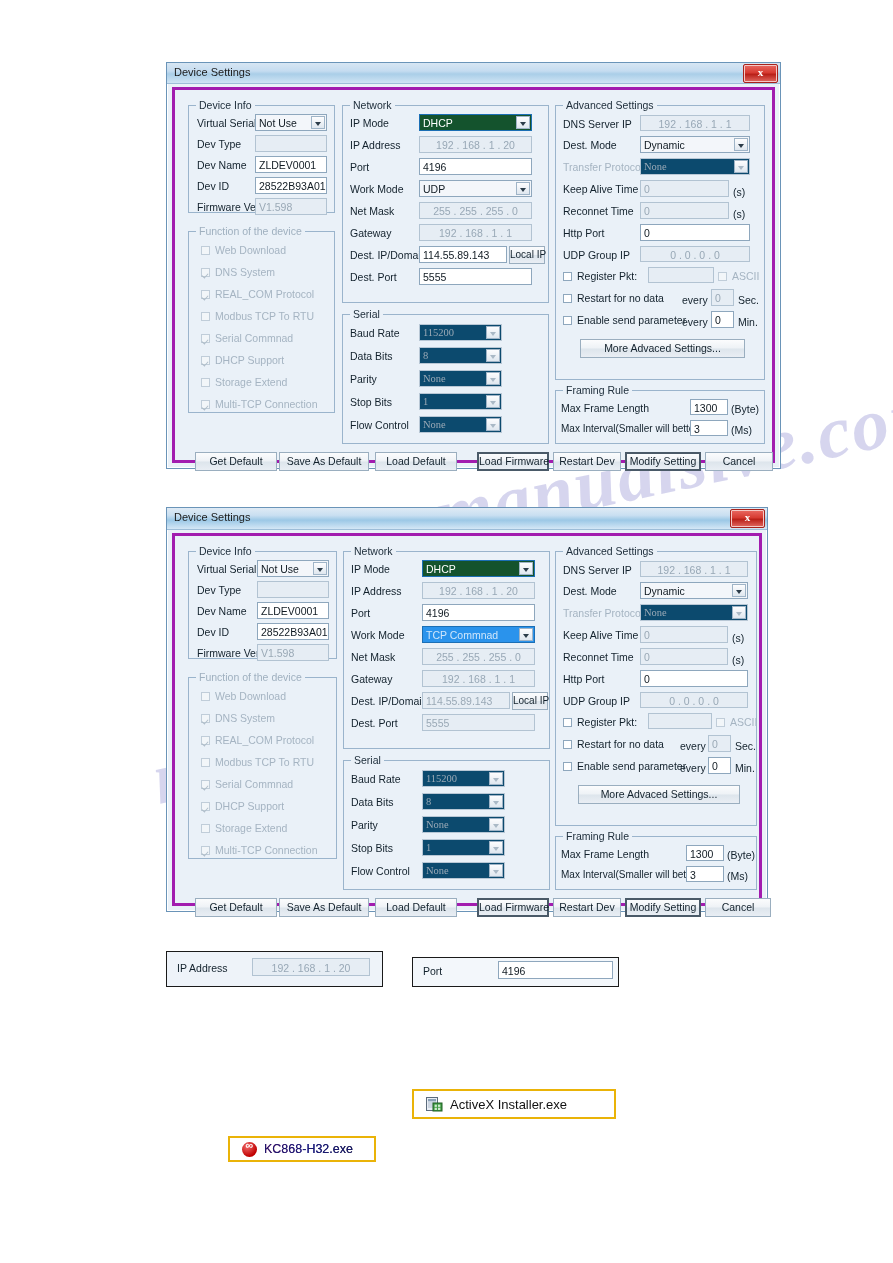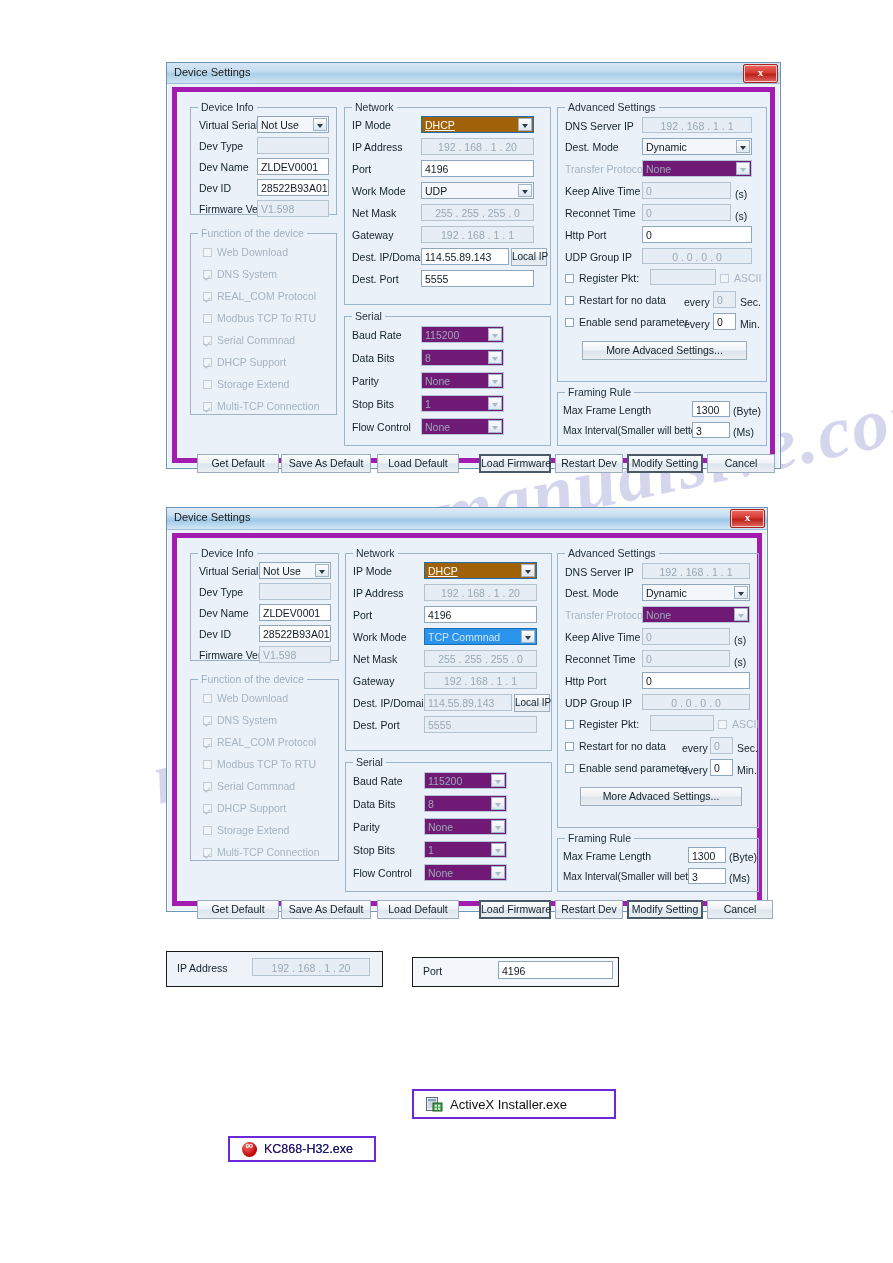--- a/index.html
+++ b/index.html
@@ -28,21 +28,21 @@
   .dlg2 .titlebar{height:21px;
      background:linear-gradient(to bottom,#dfeaf5 0%,#c9dff1 35%,#9cc8e6 58%,#d4e7f6 100%);}
   .title-text{position:absolute;left:7px;top:3px;font-size:11px;color:#1a1a1a;}
   .closebtn{position:absolute;right:2px;top:1px;width:33px;height:17px;border-radius:2px;
      background:linear-gradient(to bottom,#e96a63 0%,#d73b32 45%,#b92018 55%,#e26a62 100%);
      border:1px solid #a8221b;box-shadow:0 0 0 1px #f4c9c6 inset;}
   .closebtn .x{position:absolute;left:0;right:0;top:0;text-align:center;line-height:15px;
      color:#fff;font-size:11px;font-weight:700;font-family:"Liberation Serif",serif;}
 
   .client{position:absolute;left:5px;right:5px;top:24px;bottom:5px;
-          border:5px solid #a21caf;background:#eaf1f8;}
+          border:3px solid #a21caf;background:#eaf1f8;}
   .dlg2 .client{top:25px;}
 
   
   .grp{position:absolute;border:1px solid #9ab4cc;}
   .grp > .lgd{position:absolute;left:7px;top:-7px;background:#eaf1f8;padding:0 3px;
               font-size:10.5px;color:#20303d;white-space:nowrap;}
   .grp.dim > .lgd{color:#9fb0bf;}
 
   
   .lbl{position:absolute;font-size:10.5px;color:#12212c;white-space:nowrap;}
@@ -51,29 +51,29 @@
   .fld{position:absolute;box-sizing:border-box;border:1px solid #8ea7bd;
        background:#ffffff;font-size:10.5px;color:#101a22;
        padding:1px 3px;line-height:14px;overflow:hidden;white-space:nowrap;}
   .fld.ro{background:#e6edf4;color:#9aa9b6;border-color:#b2c3d2;}
   .fld.ip{color:#98a8b6;letter-spacing:0px;}
 
   
   .combo{position:absolute;box-sizing:border-box;border:1px solid #8ea7bd;
          background:#f3f6fa;font-size:10.5px;color:#101a22;padding:1px 18px 1px 3px;
          line-height:14px;overflow:hidden;white-space:nowrap;}
-  .combo.ro{background:#701a75;color:#9aa9b6;border-color:#b8c7d5;}
+  .combo.ro{background:#0c4a6e;color:#9aa9b6;border-color:#b8c7d5;font-family:Liberation Serif, serif;}
   .combo .arw{position:absolute;right:1px;top:1px;bottom:1px;width:14px;
      background:linear-gradient(to bottom,#fdfdfe,#dfe7ef);border:1px solid #9fb4c7;
      box-sizing:border-box;}
   .combo .arw:after{content:"";position:absolute;left:50%;top:50%;
      margin-left:-3px;margin-top:-1px;border-left:3px solid transparent;
      border-right:3px solid transparent;border-top:4px solid #2b3c49;}
   .combo.ro .arw:after{border-top-color:#aab9c6;}
-  .combo.sel{background:#a16207;color:#ffffff;border-color:#1b6fb5;text-decoration:underline;}
+  .combo.sel{background:#14532d;color:#ffffff;border-color:#1b6fb5;}
   .combo.sel2{background:#2a93ec;color:#cfe6fb;border-color:#1b6fb5;}
 
   
   .cbrow{position:absolute;font-size:10.5px;white-space:nowrap;color:#12212c;}
   .cbrow.dim{color:#a5b4c2;}
   .cb{display:inline-block;width:9px;height:9px;border:1px solid #8ea7bd;background:#fff;
       vertical-align:-1px;margin-right:5px;position:relative;box-sizing:border-box;}
   .cbrow.dim .cb{border-color:#c0cdd9;background:#f2f6f9;}
   .cb.chk:after{content:"";position:absolute;left:1px;top:3px;width:3px;height:5px;
      border:solid #5b6b79;border-width:0 1.4px 1.4px 0;transform:rotate(42deg);}
@@ -82,21 +82,21 @@
   
   .btn{position:absolute;box-sizing:border-box;
      background:linear-gradient(to bottom,#fbfcfd 0%,#eef2f6 48%,#dde5ec 52%,#e9eef4 100%);
      border:1px solid #9aaebf;font-size:10.5px;color:#12212c;text-align:center;
      line-height:17px;white-space:nowrap;}
   .btn.focus{border:2px solid #4a5a68;line-height:15px;}
   .btn.wide{line-height:16px;}
 
   
   .callout{position:absolute;border:1px solid #1a1a1a;background:#eef3f9;overflow:hidden;}
-  .filebox{position:absolute;border:2px solid #6d28d9;background:#ffffff;
+  .filebox{position:absolute;border:2px solid #eab308;background:#ffffff;
            display:flex;align-items:center;padding-left:12px;box-sizing:border-box;}
   .filebox .fname{font-size:13px;color:#111;font-family:"Liberation Sans",sans-serif;}
   .fb2 .fname{background:linear-gradient(to right,#c2185b,#2b2bb5,#111);-webkit-background-clip:text;}
 
   .ax-ico{width:17px;height:16px;margin-right:7px;position:relative;flex:0 0 auto;}
   .kc-ico{width:15px;height:15px;margin-right:7px;border-radius:50%;
      background:radial-gradient(circle at 35% 30%,#f06a6a,#c00000 70%);
      position:relative;flex:0 0 auto;}
   .kc-ico:after{content:"∞";position:absolute;left:0;right:0;top:-3px;text-align:center;
      color:#fff;font-size:11px;font-weight:700;}

